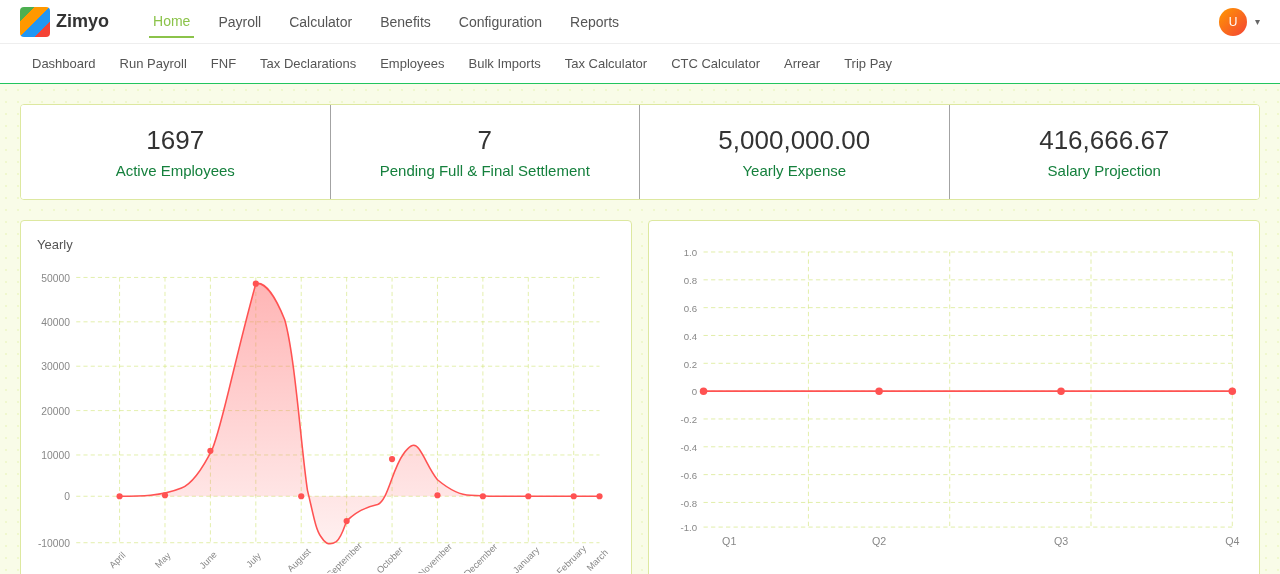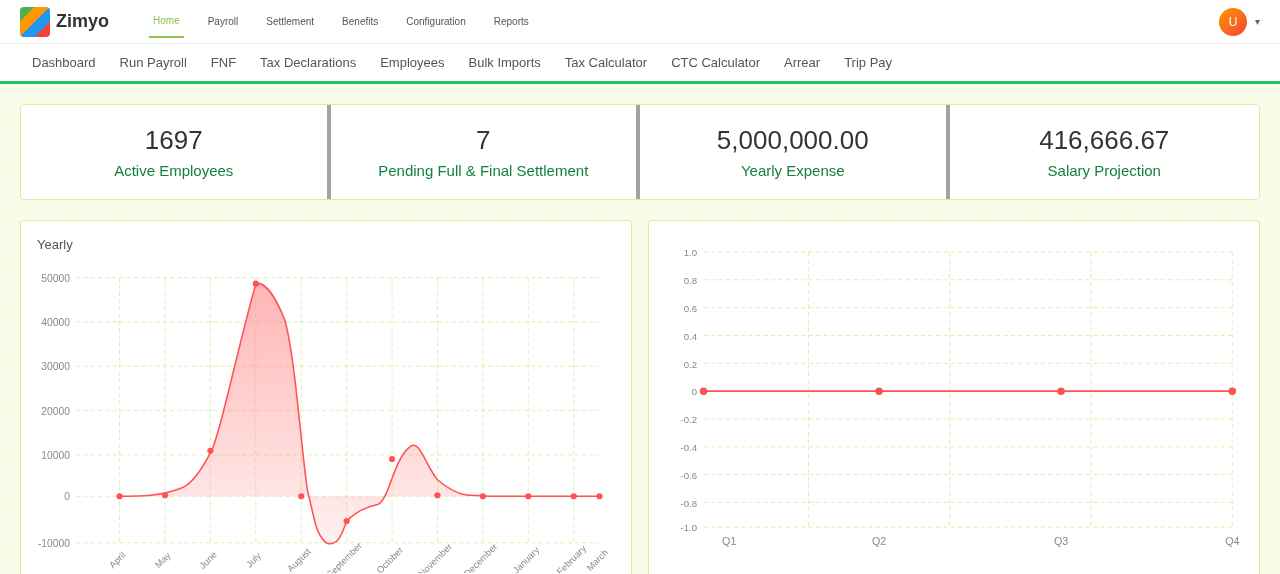--- a/index.html
+++ b/index.html
@@ -13,56 +13,56 @@
     }
     .logo { display: flex; align-items: center; margin-right: 40px; }
     .logo-icon {
       width: 30px; height: 30px; margin-right: 6px;
       background: linear-gradient(135deg, #4CAF50 25%, #FF9800 25%, #FF9800 50%, #2196F3 50%, #2196F3 75%, #F44336 75%);
       border-radius: 4px;
     }
     .logo-text { font-size: 18px; font-weight: bold; color: #333; }
     .nav-items { display: flex; gap: 20px; flex: 1; }
     .nav-item {
-      padding: 0 4px; cursor: pointer; font-size: 10px; color: #555;
+      padding: 0 4px; cursor: pointer; font-size: 14px; color: #555;
       text-decoration: none; display: flex; align-items: center; height: 32px;
     }
     .nav-item.active { color: #8BC34A; border-bottom: 2px solid #8BC34A; }
     .nav-right { display: flex; align-items: center; gap: 8px; }
     .avatar {
       width: 28px; height: 28px; border-radius: 50%;
       background: linear-gradient(135deg, #FF9800, #F44336);
       display: flex; align-items: center; justify-content: center;
       color: white; font-size: 12px;
     }
     .chevron { color: #666; font-size: 10px; }
 
     
     .sub-nav {
       display: flex; align-items: center; gap: 0;
       padding: 0 20px; height: 40px;
-      background: #fff; border-bottom: 3px solid #22c55e;
+      background: #fff; border-bottom: 1px solid #22c55e;
     }
     .sub-nav-item {
       padding: 0 12px; cursor: pointer; font-size: 13px; color: #555;
       height: 40px; display: flex; align-items: center;
     }
 
     
     .main { background: #f9fce8; min-height: calc(574px - 44px - 40px); padding: 20px; }
 
     
     .stats-row {
       display: grid; grid-template-columns: 1fr 1fr 1fr 1fr;
       gap: 0; margin-bottom: 20px;
       border: 1px solid #dde8a0; background: #fff; border-radius: 4px; overflow: hidden;
     }
     .stat-card {
       padding: 20px; text-align: center;
-      border-right: 4px solid #a3a3a3;
+      border-right: 1px solid #a3a3a3;
       background: #fff;
     }
     .stat-card:last-child { border-right: none; }
     .stat-number { font-size: 26px; font-weight: 500; color: #333; margin-bottom: 6px; }
     .stat-label { font-size: 15px; color: #15803d; }
 
     
     .charts-row {
       display: grid; grid-template-columns: 1fr 1fr; gap: 16px;
     }
@@ -84,21 +84,21 @@
 <body>
 
 <nav class="top-nav">
   <div class="logo">
     <div class="logo-icon"></div>
     <span class="logo-text">Zimyo</span>
   </div>
   <div class="nav-items">
     <a class="nav-item active">Home</a>
     <a class="nav-item">Payroll</a>
-    <a class="nav-item">Settlement</a>
+    <a class="nav-item">Calculator</a>
     <a class="nav-item">Benefits</a>
     <a class="nav-item">Configuration</a>
     <a class="nav-item">Reports</a>
   </div>
   <div class="nav-right">
     <div class="avatar">U</div>
     <span class="chevron">▾</span>
   </div>
 </nav>
 

